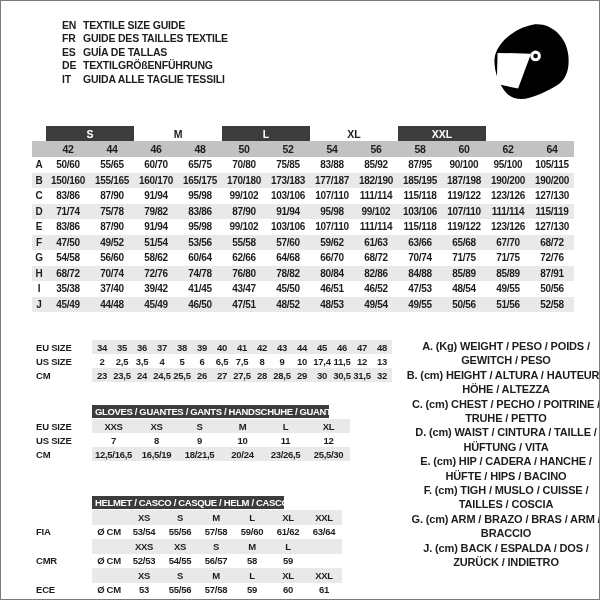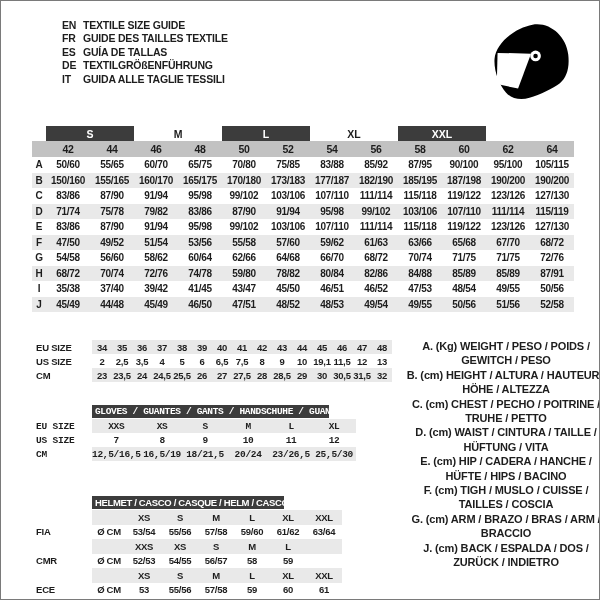--- a/index.html
+++ b/index.html
@@ -21,21 +21,21 @@
   .main-table { position:absolute; top:125px; left:31px; font-size:10px; letter-spacing:-0.3px; }
   .main-table th { height:15px; font-size:10.5px; letter-spacing:0; }
   .main-table td { height:15.5px; }
   .main-table .numbers-row td { background:#c2c2c2; height:16px; font-size:10.5px; }
   .main-table tr.stripe td { background:#e9e9e9; }
   .band-dark { background:#3c3c3c; color:#ffffff; }
   .band-plain { background:transparent; }
   
   .sec { position:absolute; left:28px; }
   .sec-shoes  { top:338px; }
-  .sec-gloves { top:404px;font-family:Liberation Mono, monospace; }
+  .sec-gloves { top:404px; }
   .sec-helmet { top:477px;margin-top:18px; }
   .bar {
     margin-left:63px; background:#3c3c3c; color:#fff; height:13px; line-height:13px;
     font-size:9.5px; letter-spacing:-0.35px; padding-left:3px; text-align:left; white-space:nowrap;
   }
   .bar-w237 { width:237px; }
   .bar-w192 { width:192px; }
   .sec table { margin-top:1px; font-size:9.5px; letter-spacing:-0.3px; }
   .sec td { height:14px; }
   .sec-helmet td { height:14.5px; }
@@ -228,21 +228,21 @@
           <td>71/75</td>
           <td>71/75</td>
           <td>72/76</td>
         </tr>
         <tr class="stripe">
           <td class="letter">H</td>
           <td>68/72</td>
           <td>70/74</td>
           <td>72/76</td>
           <td>74/78</td>
-          <td>59/80</td>
+          <td>76/80</td>
           <td>78/82</td>
           <td>80/84</td>
           <td>82/86</td>
           <td>84/88</td>
           <td>85/89</td>
           <td>85/89</td>
           <td>87/91</td>
         </tr>
         <tr>
           <td class="letter">I</td>
@@ -322,21 +322,21 @@
             <td class="data">2,5</td>
             <td class="data">3,5</td>
             <td class="data">4</td>
             <td class="data">5</td>
             <td class="data">6</td>
             <td class="data">6,5</td>
             <td class="data">7,5</td>
             <td class="data">8</td>
             <td class="data">9</td>
             <td class="data">10</td>
-            <td class="data">19,1</td>
+            <td class="data">17,4</td>
             <td class="data">11,5</td>
             <td class="data">12</td>
             <td class="data">13</td>
           </tr>
           <tr>
             <td class="label">CM</td>
             <td class="data stripe">23</td>
             <td class="data stripe">23,5</td>
             <td class="data stripe">24</td>
             <td class="data stripe">24,5</td>

